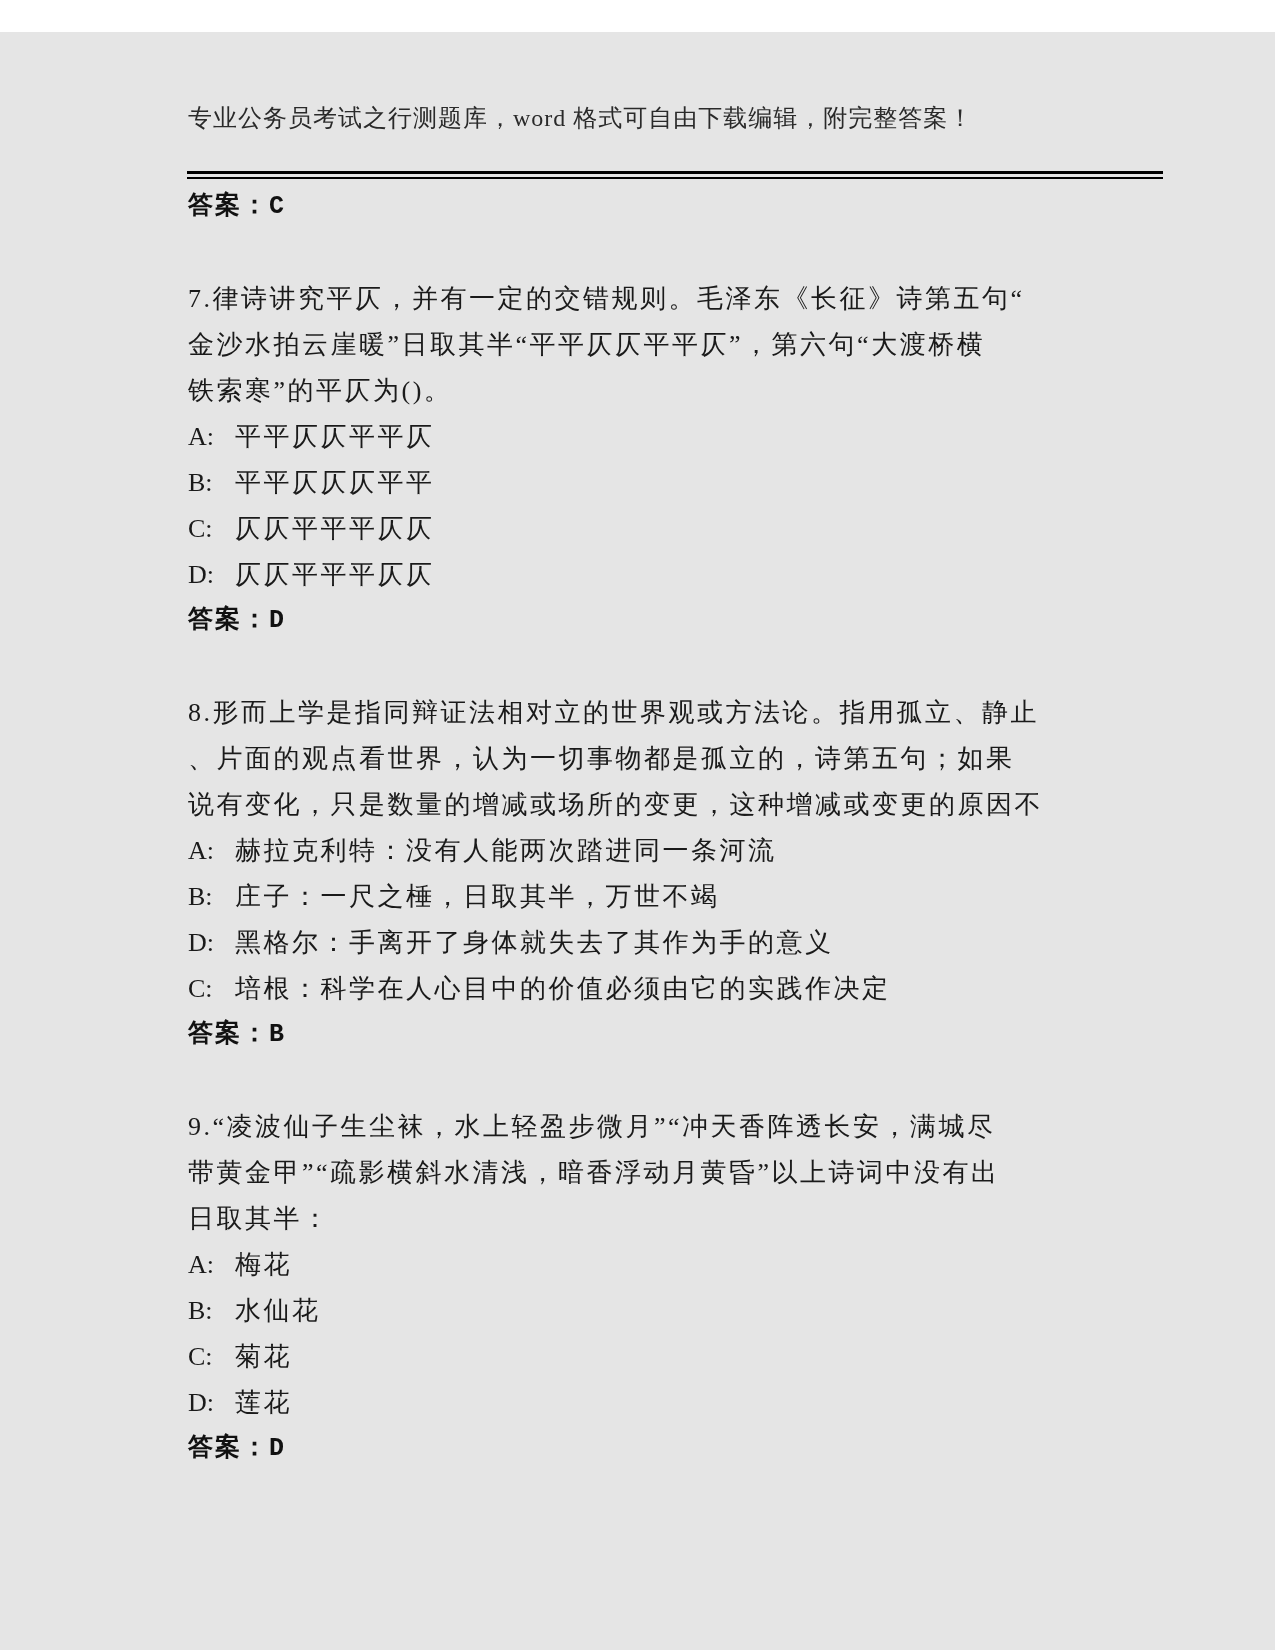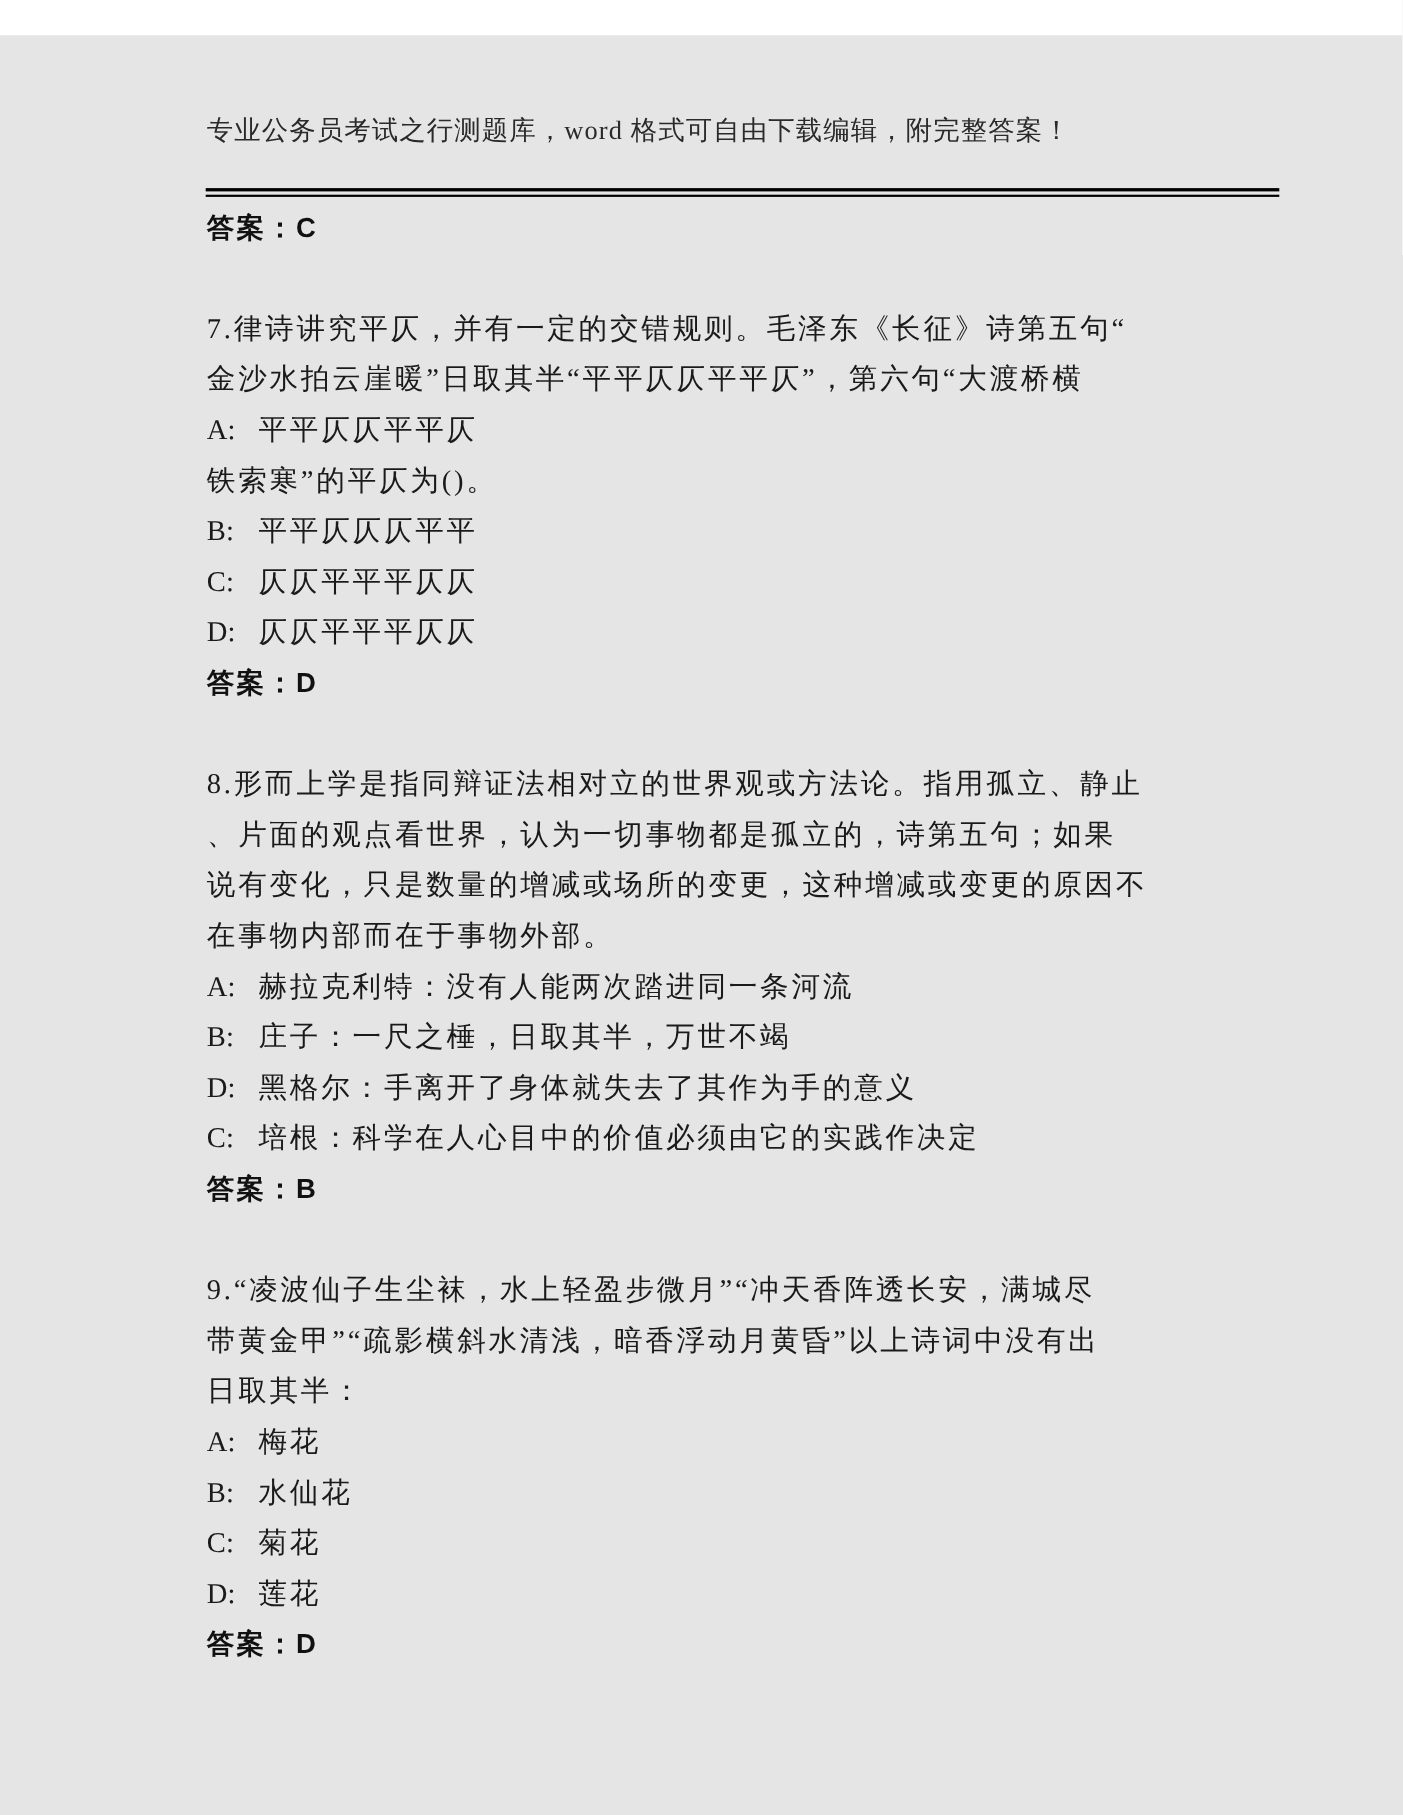--- a/index.html
+++ b/index.html
@@ -55,21 +55,21 @@
   }
   .question {
     margin-top: 46px;
   }
   .opt-label {
     display: inline-block;
     width: 47px;
     letter-spacing: 0;
   }
   .answer {
-    font-family: Liberation Sans, sans-serif;
+    font-family: Liberation Mono, monospace;
     font-weight: bold;
     font-size: 25px;
     letter-spacing: 2px;
     color: #111111;
   }
 </style>
 </head>
 <body>
 
 <div class="page">
@@ -81,33 +81,32 @@
     <div class="rule-bottom"></div>
   </div>
 
   <div class="content">
 
     <div class="line answer">答案：C</div>
 
     <div class="question">
       <div class="line">7.律诗讲究平仄，并有一定的交错规则。毛泽东《长征》诗第五句“</div>
       <div class="line">金沙水拍云崖暖”日取其半“平平仄仄平平仄”，第六句“大渡桥横</div>
+      <div class="line">铁索寒”的平仄为()。</div>
       <div class="line"><span class="opt-label">A:</span><span>平平仄仄平平仄</span></div>
-      <div class="line">铁索寒”的平仄为()。</div>
       <div class="line"><span class="opt-label">B:</span><span>平平仄仄仄平平</span></div>
       <div class="line"><span class="opt-label">C:</span><span>仄仄平平平仄仄</span></div>
       <div class="line"><span class="opt-label">D:</span><span>仄仄平平平仄仄</span></div>
       <div class="line answer">答案：D</div>
     </div>
 
     <div class="question">
       <div class="line">8.形而上学是指同辩证法相对立的世界观或方法论。指用孤立、静止</div>
       <div class="line">、片面的观点看世界，认为一切事物都是孤立的，诗第五句；如果</div>
       <div class="line">说有变化，只是数量的增减或场所的变更，这种增减或变更的原因不</div>
-      <div class="line">在事物内部而在于事物外部。</div>
       <div class="line"><span class="opt-label">A:</span><span>赫拉克利特：没有人能两次踏进同一条河流</span></div>
       <div class="line"><span class="opt-label">B:</span><span>庄子：一尺之棰，日取其半，万世不竭</span></div>
       <div class="line"><span class="opt-label">D:</span><span>黑格尔：手离开了身体就失去了其作为手的意义</span></div>
       <div class="line"><span class="opt-label">C:</span><span>培根：科学在人心目中的价值必须由它的实践作决定</span></div>
       <div class="line answer">答案：B</div>
     </div>
 
     <div class="question">
       <div class="line">9.“凌波仙子生尘袜，水上轻盈步微月”“冲天香阵透长安，满城尽</div>
       <div class="line">带黄金甲”“疏影横斜水清浅，暗香浮动月黄昏”以上诗词中没有出</div>

